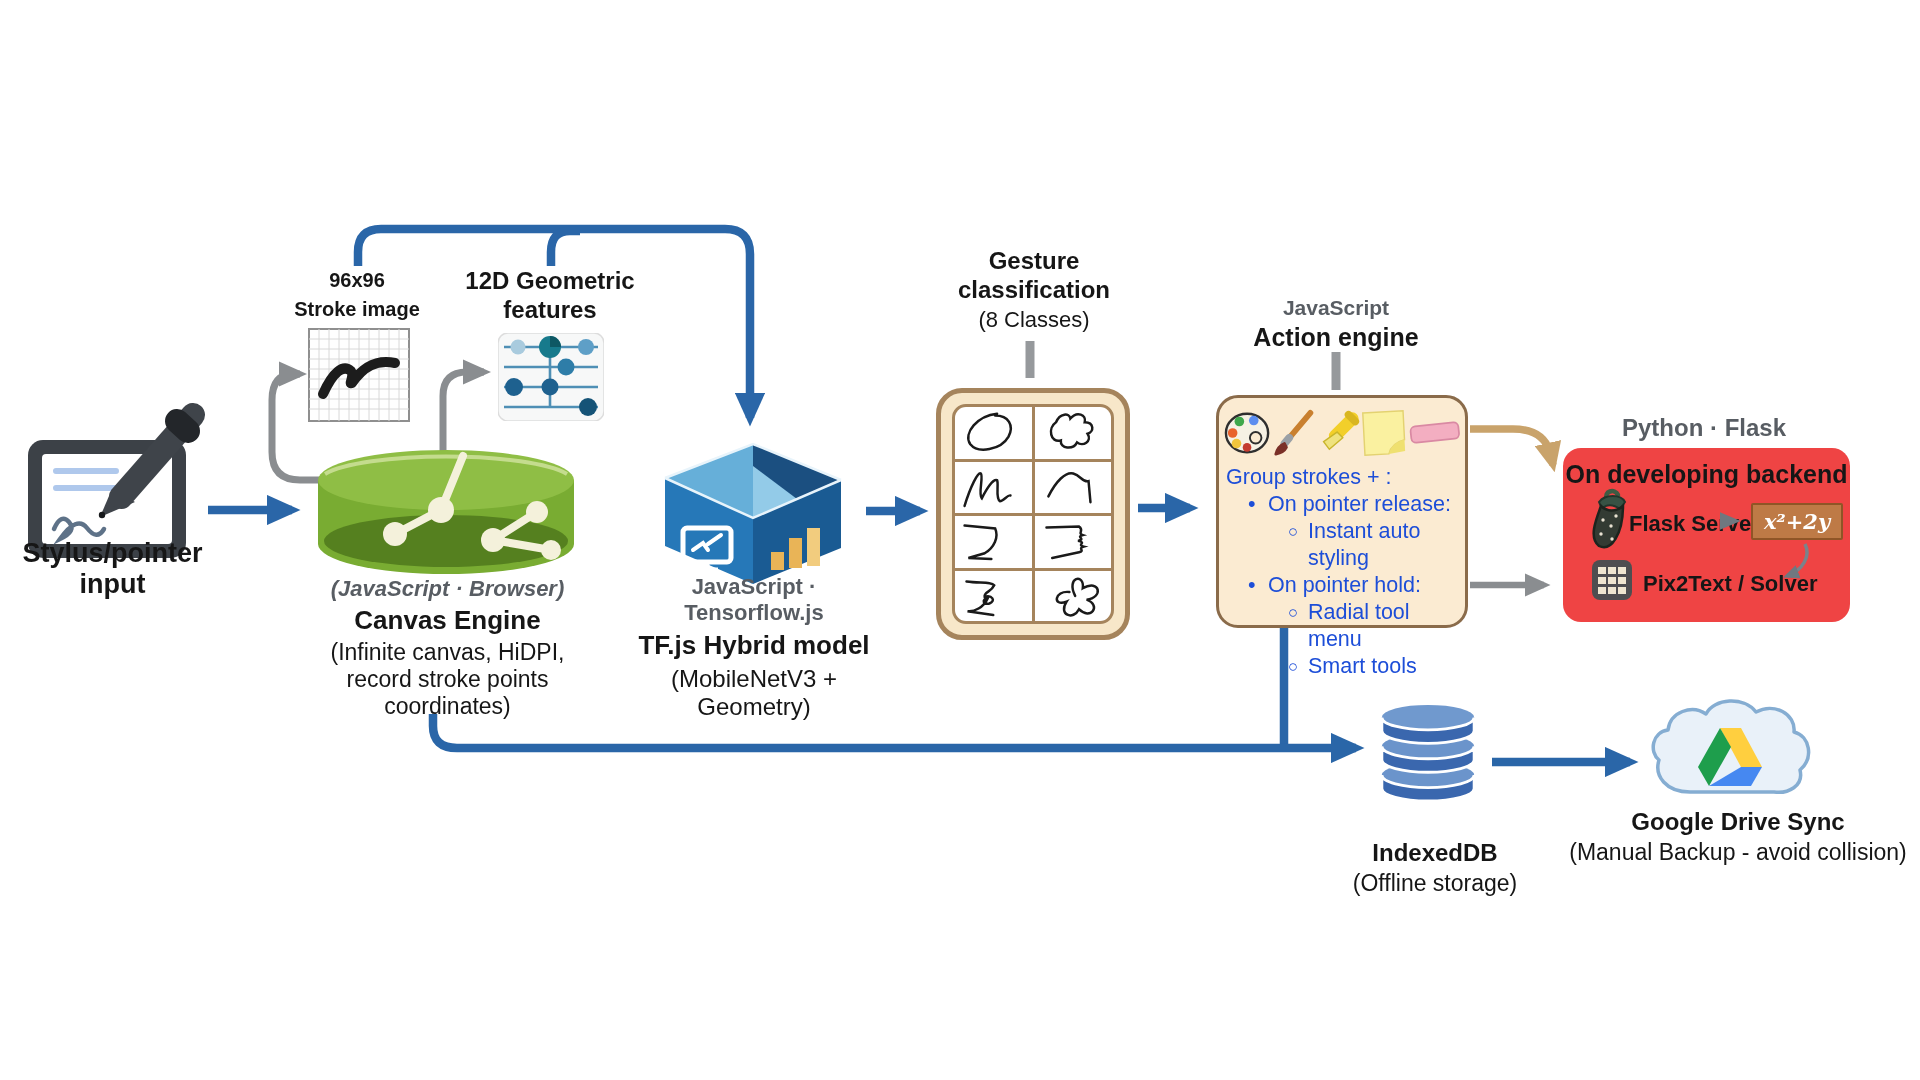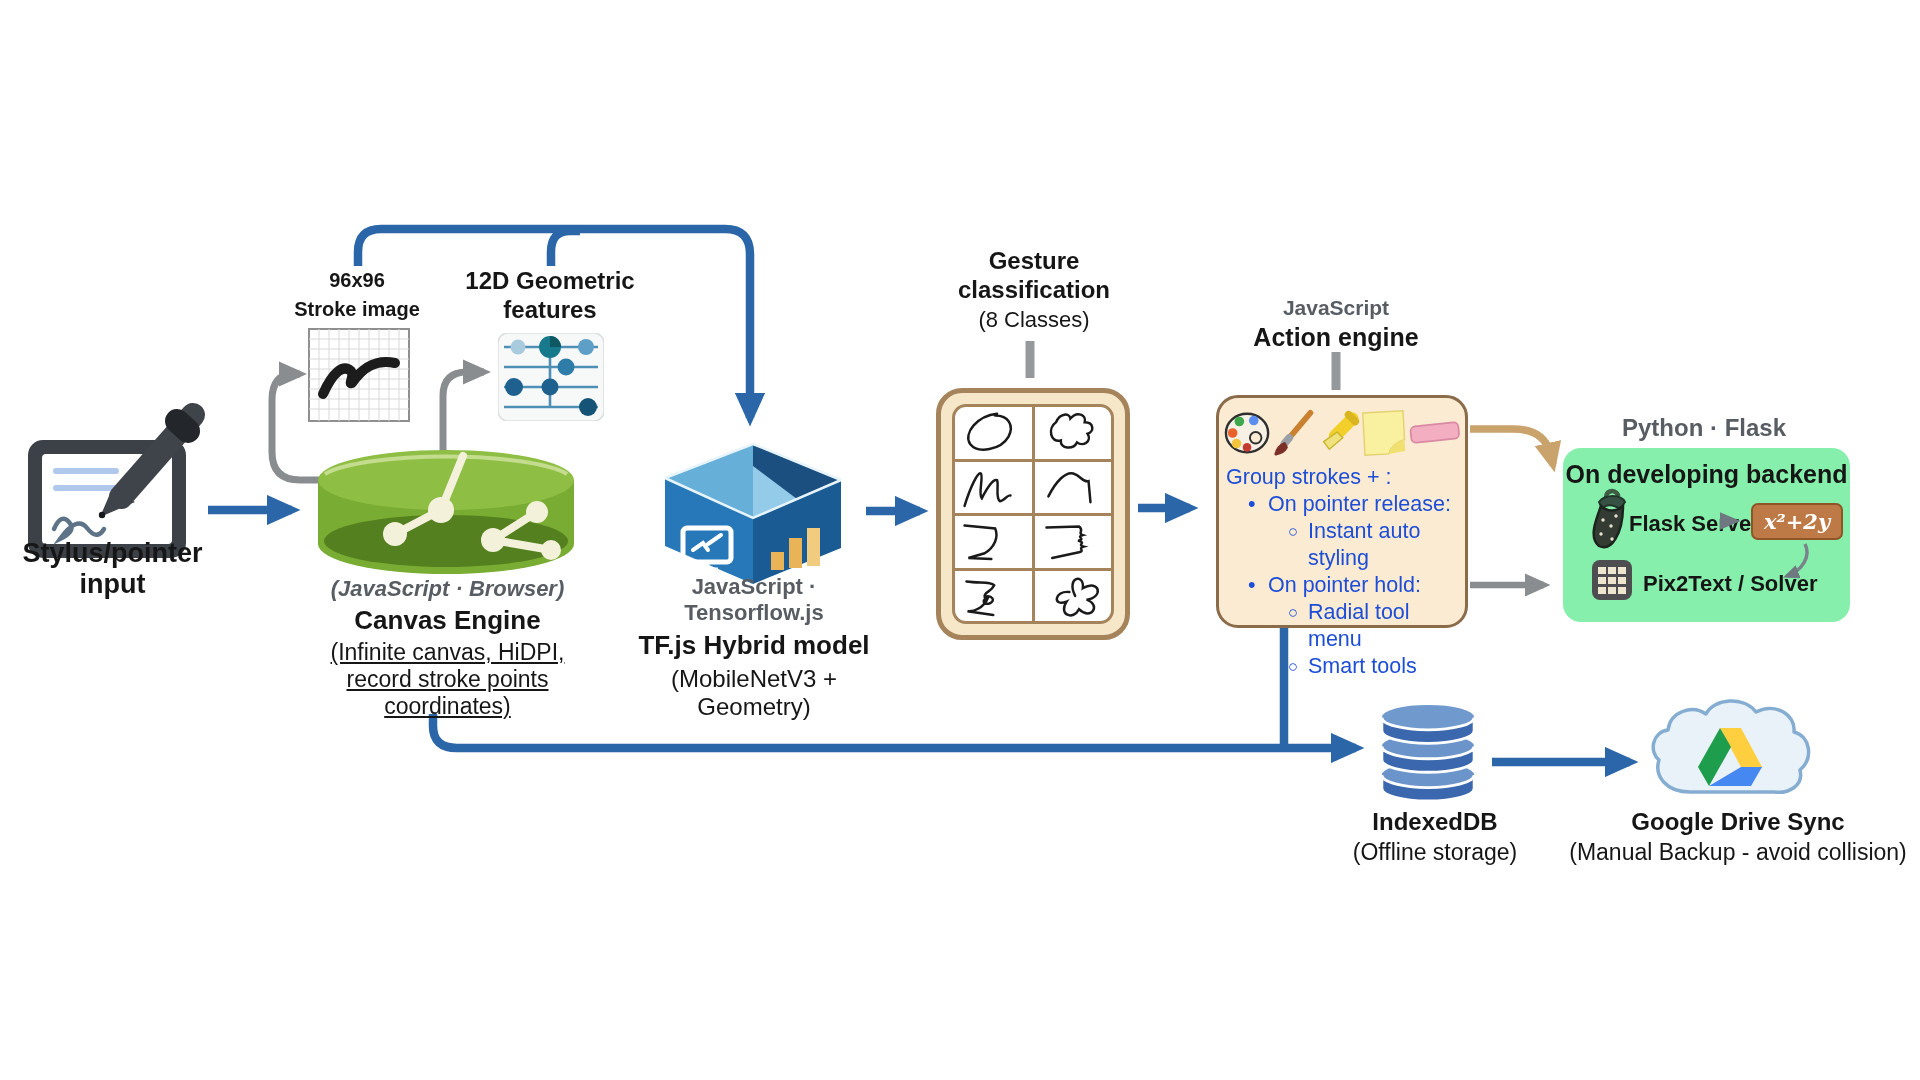--- a/index.html
+++ b/index.html
@@ -26,22 +26,22 @@
   .icons-row{position:absolute;left:5px;right:3px;top:7px;height:56px;display:flex;
              align-items:center;justify-content:space-between;}
   .ae-text{position:absolute;left:7px;right:0;top:66px;font-size:21.5px;line-height:27px;color:#1d4ed8;}
   .ae-li{display:flex;}
   .ind1{padding-left:22px;}
   .ind2{padding-left:62px;}
   .mk{width:20px;flex:0 0 20px;}
   .mk-sub{font-size:0.78em;line-height:27px;}
 
   
-  .backend-box{background:#86efac;border-radius:18px;box-sizing:border-box;}
-  .badge{position:absolute;background:#BE7A46;border:2px solid #8F5526;border-radius:7px;
+  .backend-box{background:#ef4444;border-radius:18px;box-sizing:border-box;}
+  .badge{position:absolute;background:#BE7A46;border:2px solid #8F5526;border-radius:2px;
          color:#fff;font-family:"DejaVu Serif",serif;font-style:italic;font-weight:bold;
          font-size:21px;padding:4px 11px;}
 </style>
 </head>
 <body>
 
 <div class="stage">
 
   <svg class="overlay" width="1920" height="1080" viewBox="0 0 1920 1080">
     <defs>
@@ -130,21 +130,21 @@
       <circle cx="80" cy="86" r="12"></circle>
       <circle cx="126" cy="62" r="13"></circle>
       <circle cx="178" cy="92" r="12"></circle>
       <circle cx="222" cy="64" r="11"></circle>
       <circle cx="236" cy="102" r="10"></circle>
     </g>
   </svg>
   <div class="lbl ctr" style="left:320px;top:576px;width:255px;">
     <div class="b gray" style="font-size:22px;font-style:italic;">(JavaScript · Browser)</div>
     <div class="b" style="font-size:26px;margin-top:3px;">Canvas Engine</div>
-    <div style="font-size:23px;line-height:27px;margin-top:3px;text-decoration:underline;">
+    <div style="font-size:23px;line-height:27px;margin-top:3px;">
       <div>(Infinite canvas, HiDPI,</div>
       <div>record stroke points</div>
       <div>coordinates)</div>
     </div>
   </div>
 
   <svg class="node" style="left:655px;top:436px;" width="200" height="148" viewBox="0 0 200 148">
     <polygon points="10,42 98,8 186,44 98,82" fill="#93CBE8"></polygon>
     <polygon points="10,42 98,8 98,82" fill="#66AFD9"></polygon>
     <polygon points="98,8 186,44 142,63 98,30" fill="#1B4F80"></polygon>
@@ -326,21 +326,21 @@
     <g>
       <ellipse cx="52" cy="78" rx="48" ry="13" fill="#6B94CB"></ellipse>
       <path d="M4 78 A48 13 0 0 0 100 78 L100 92 A48 13 0 0 1 4 92 Z" fill="#3A67AE" stroke="#FFFFFF" stroke-width="3"></path>
       <ellipse cx="52" cy="48" rx="48" ry="13" fill="#6B94CB"></ellipse>
       <path d="M4 48 A48 13 0 0 0 100 48 L100 62 A48 13 0 0 1 4 62 Z" fill="#3A67AE" stroke="#FFFFFF" stroke-width="3"></path>
       <ellipse cx="52" cy="18" rx="48" ry="13" fill="#7099CE"></ellipse>
       <path d="M4 18 A48 13 0 0 0 100 18 L100 32 A48 13 0 0 1 4 32 Z" fill="#3A67AE" stroke="#FFFFFF" stroke-width="3"></path>
     </g>
   </svg>
   <div class="lbl ctr" style="left:1330px;top:808px;width:210px;">
-    <div class="b" style="font-size:24px;">IndexedDB</div>
+    <div class="b" style="font-size:24px;margin-top:31px;">IndexedDB</div>
     <div style="font-size:23px;margin-top:3px;">(Offline storage)</div>
   </div>
 
   <svg class="node" style="left:1646px;top:694px;" width="172" height="116" viewBox="0 0 172 116">
     <path d="M44 98 C20 98 8 82 13 66 C3 58 6 38 22 36 C24 18 46 10 60 20 C68 4 98 2 110 18 C128 8 150 20 148 38 C164 42 168 64 154 76 C158 92 142 100 128 98 Z" fill="#E9F1F9" stroke="#85ADD2" stroke-width="3.5" stroke-linejoin="round"></path>
     <polygon points="74,34 95,34 116,73 95,73" fill="#FFCF3F"></polygon>
     <polygon points="95,73 116,73 105,92 63,92" fill="#4688F1"></polygon>
     <polygon points="74,34 52,73 63,92 85,53" fill="#1E9E4C"></polygon>
   </svg>
   <div class="lbl ctr" style="left:1558px;top:808px;width:360px;">

